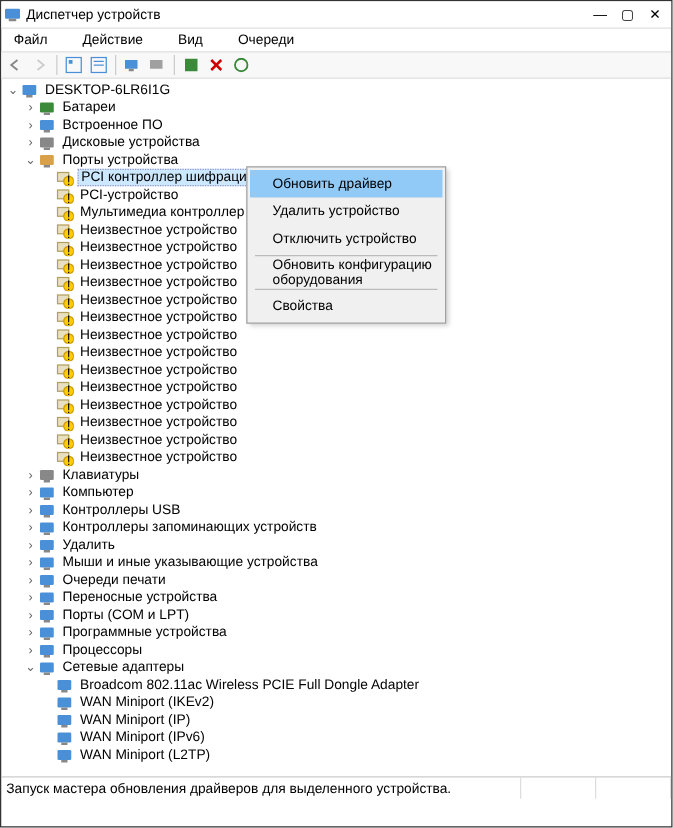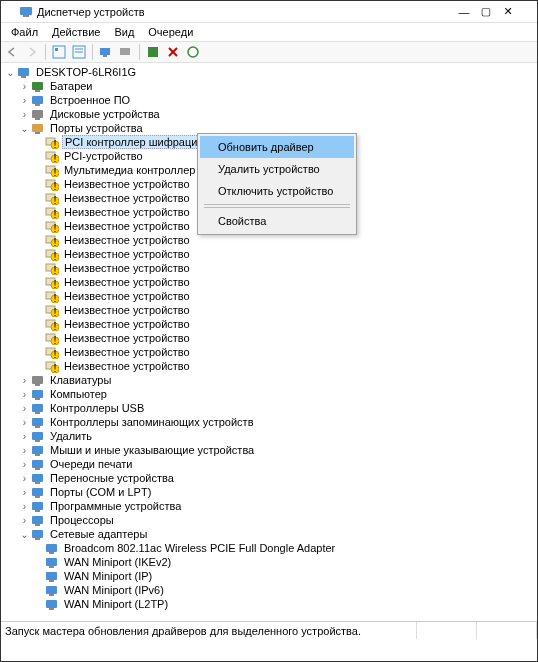--- a/index.html
+++ b/index.html
@@ -1,22 +1,22 @@
 <!DOCTYPE html>
 <html><head>
 <meta charset="utf-8">
 <style>
 * { margin: 0; padding: 0; box-sizing: border-box; font-family: "Segoe UI", Tahoma, sans-serif; font-size: 11px; }
 body { background: #fff; width: 538px; height: 662px; overflow: hidden; border: 1px solid #333; }
-.titlebar { height: 22px; background: #fff; display: flex; align-items: center; padding: 0 18px; border-bottom: 1px solid #e0e0e0; }
+.titlebar { height: 22px; background: #fff; display: flex; align-items: center; padding: 0 2px; border-bottom: 1px solid #e0e0e0; }
 .titlebar .ticon { width: 14px; height: 14px; margin-right: 4px; }
 .titlebar .title { flex: 1; font-size: 11px; }
 .winbtns { display: flex; }
 .winbtn { width: 22px; height: 20px; display: flex; align-items: center; justify-content: center; cursor: default; }
-.menubar { height: 18px; display: flex; align-items: center; padding: 0 4px; gap: 2px; }
+.menubar { height: 18px; display: flex; align-items: center; padding: 0 4px; gap: 16px; }
 .menuitem { padding: 1px 6px; font-size: 11px; cursor: default; }
 .toolbar { height: 22px; border-top: 1px solid #e0e0e0; border-bottom: 1px solid #e0e0e0; display: flex; align-items: center; padding: 0 2px; gap: 2px; background: #f8f8f8; }
 .tb-btn { width: 18px; height: 18px; display: flex; align-items: center; justify-content: center; cursor: default; }
 .tb-sep { width: 1px; height: 16px; background: #ccc; margin: 0 2px; }
 .tree { height: 558px; overflow: auto; padding: 2px 0; position: relative; }
 .node { display: flex; align-items: center; height: 14px; white-space: nowrap; }
 .expander { width: 11px; height: 11px; display: inline-flex; align-items: center; justify-content: center; font-size: 10px; color: #666; cursor: default; margin-right: 1px; }
 .ticon2 { width: 14px; height: 14px; margin-right: 3px; display: inline-block; flex-shrink: 0; }
 .label { font-size: 11px; padding: 0 2px; }
 .label.sel { background: #cce8ff; border: 1px dotted #99c; }
@@ -521,20 +521,21 @@
       </span>
       <span class="label ">WAN Miniport (L2TP)</span>
     </div>
   </div>
 
 <div class="ctx" id="ctx">
     <div class="ctx-item hl">Обновить драйвер</div>
     <div class="ctx-item ">Удалить устройство</div>
     <div class="ctx-item ">Отключить устройство</div>
     <div class="ctx-sep"></div>
+    <div class="ctx-item ">Обновить конфигурацию оборудования</div>
     <div class="ctx-sep"></div>
     <div class="ctx-item ">Свойства</div>
   </div>
 
 <div class="status">
   <div class="scell main">Запуск мастера обновления драйверов для выделенного устройства.</div>
   <div class="scell" style="width:60px"></div>
   <div class="scell" style="width:60px"></div>
 </div>
 

